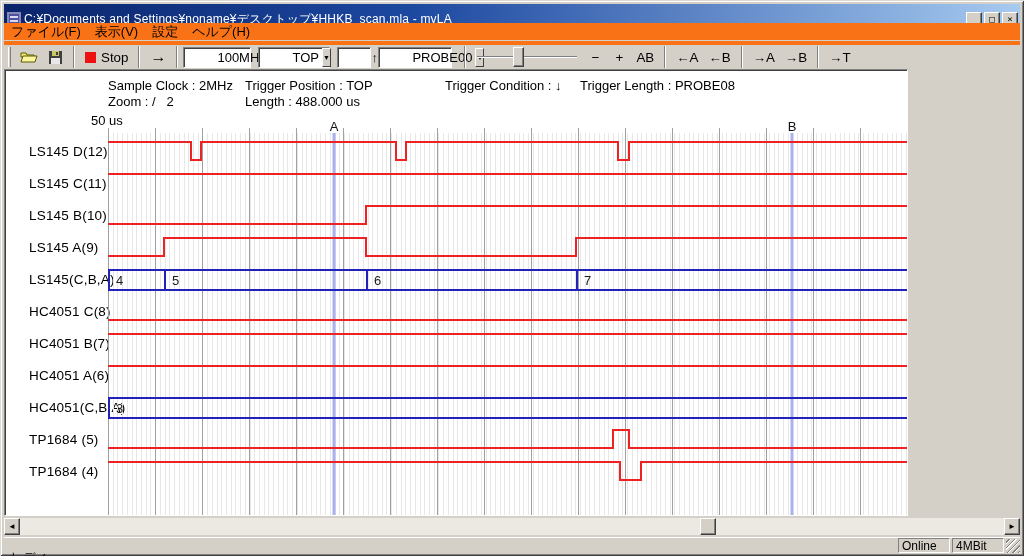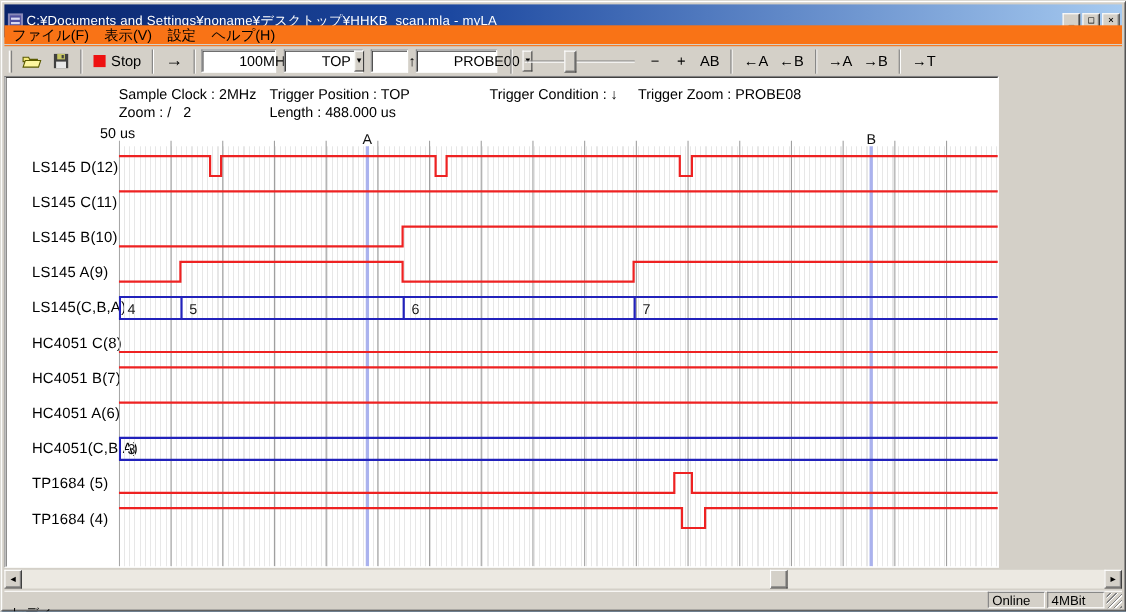--- a/index.html
+++ b/index.html
@@ -28,21 +28,21 @@
   }
   
   .menubar {
     position:absolute; left:4px; top:23px; width:1016px; height:17px;
     display:flex; align-items:center; font-size:13px; background:#f97316;
   }
   .menuitem { padding:1px 7px; white-space:pre; }
   
   .toolbar {
     position:absolute; left:4px; top:41px; width:1016px; height:28px;
-    background:#d4d0c8; border-top:1px solid #f97316;
+    background:#d4d0c8; border-top:4px solid #f97316;
     display:flex; align-items:center; font-size:13px;
   }
   .tb-grip { width:3px; height:20px; margin:0 4px;
     border-left:1px solid #fff; border-right:1px solid #808080; }
   .tb-sep { width:2px; height:22px; margin:0 5px;
     border-left:1px solid #808080; border-right:1px solid #fff; }
   .tb-btn {
     height:24px; min-width:24px; display:flex; align-items:center; justify-content:center;
     padding:0 4px; color:#000; background:transparent; border:1px solid transparent;
   }
@@ -211,21 +211,21 @@
 
     <span class="tb-sep"></span>
 
     <button class="tb-btn">→T</button>
   </div>
 
   <div class="client">
     <span class="info" style="left:103px; top:8px">Sample Clock : 2MHz</span>
     <span class="info" style="left:240px; top:8px">Trigger Position : TOP</span>
     <span class="info" style="left:440px; top:8px">Trigger Condition : ↓</span>
-    <span class="info" style="left:575px; top:8px">Trigger Zoom : PROBE08</span>
+    <span class="info" style="left:575px; top:8px">Trigger Length : PROBE08</span>
     <span class="info" style="left:103px; top:24px">Zoom : /   2</span>
     <span class="info" style="left:240px; top:24px">Length : 488.000 us</span>
 
     <span id="time-scale">50 us</span>
 
     <div id="ch-labels">
         <div class="ch-label">LS145 D(12)</div>
         <div class="ch-label">LS145 C(11)</div>
         <div class="ch-label">LS145 B(10)</div>
         <div class="ch-label">LS145 A(9)</div>

